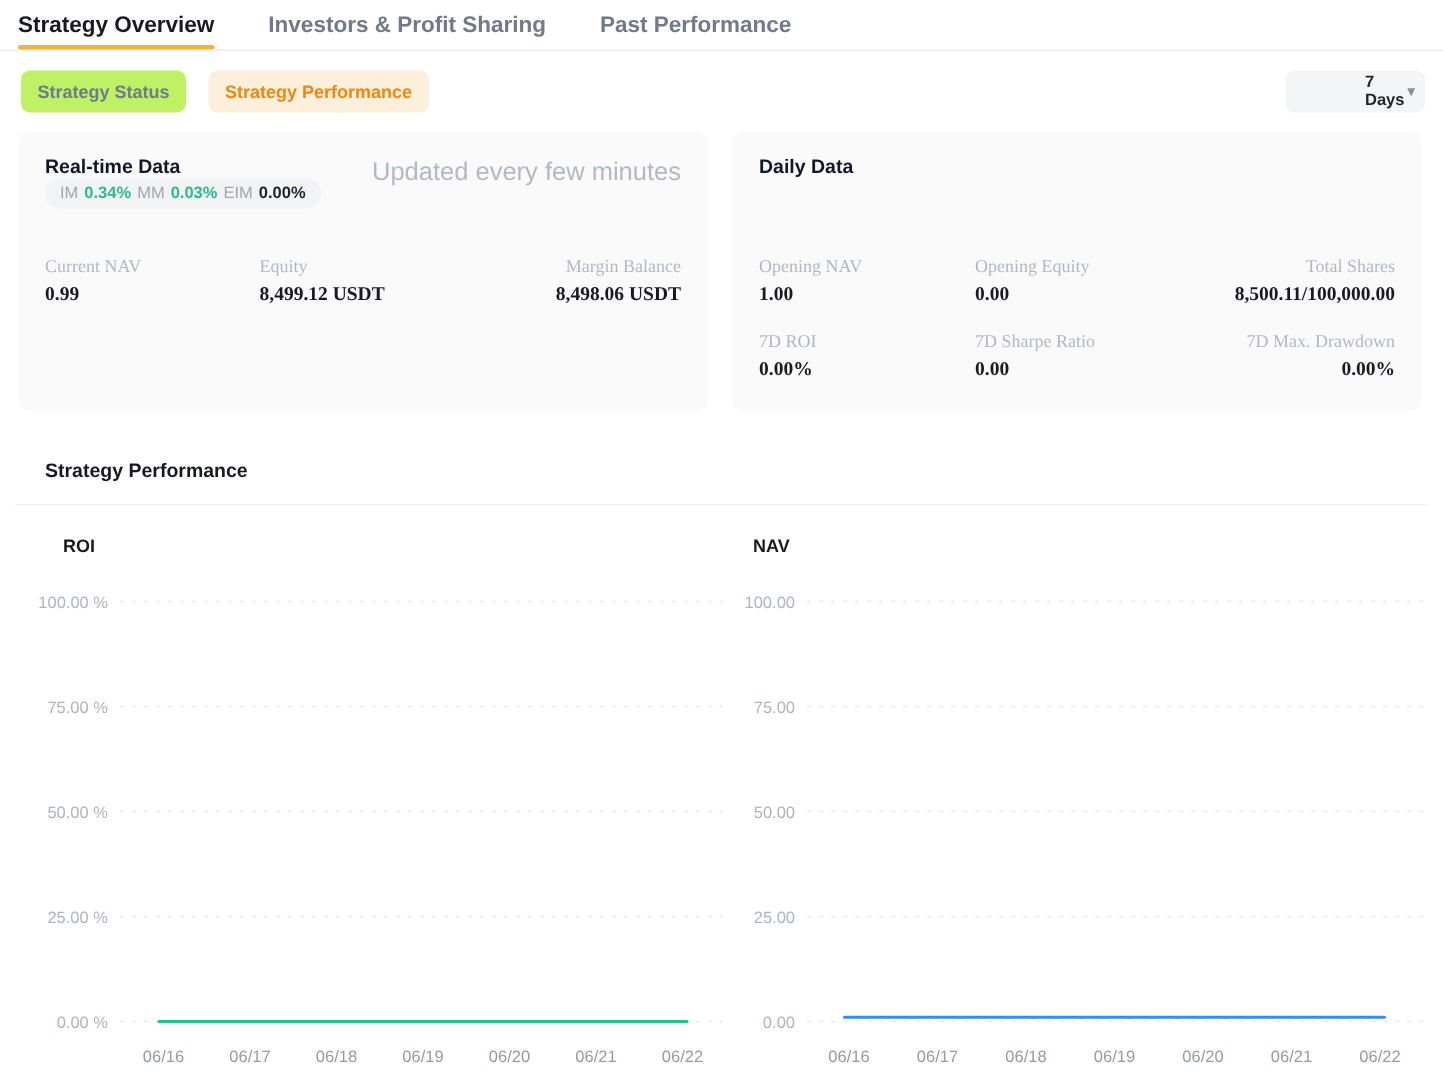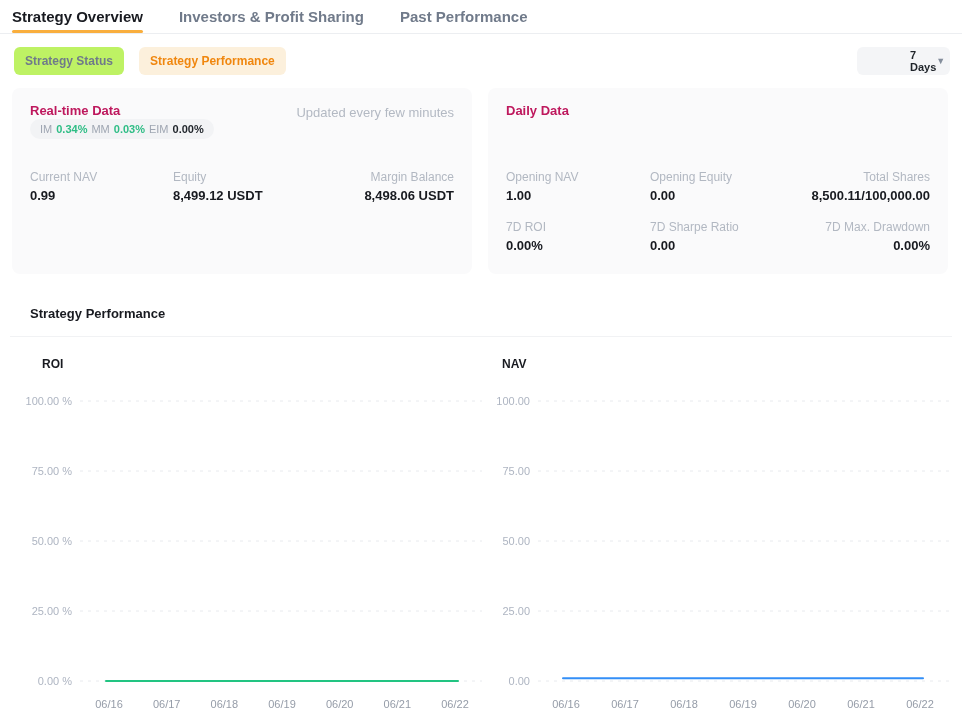--- a/index.html
+++ b/index.html
@@ -25,29 +25,29 @@
   .pill.orange { background:var(--accent-bg,#FCF0DC); color:var(--accent,#F0870F); }
   .dropdown { position:absolute; top:47px; right:12px; width:93px; height:28px;
           background:#F4F5F7; border-radius:6px; display:flex; align-items:center;
           justify-content:space-between; padding:0 10px 0 13px; cursor:pointer; }
   .dropdown .val { font-size:11px; font-weight:700; color:#1E2329;margin-left:40px; }
   .dropdown .caret { font-size:9px; color:#848E9C; line-height:1; }
 
   
   .cards { position:absolute; top:88px; left:12px; display:flex; gap:16px; }
   .card { position:relative; width:460px; height:186px; background:#FAFAFB; border-radius:8px; }
-  .card-title { position:absolute; top:15px; left:18px; font-size:13px; font-weight:700; color:#be185d; }
-  .note { position:absolute; top:17px; right:18px; font-size:13px; color:#B3B9C3; }
+  .card-title { position:absolute; top:15px; left:18px; font-size:13px; font-weight:700; color:#0f172a; }
+  .note { position:absolute; top:17px; right:18px; font-size:17px; color:#B3B9C3; }
   .badge { position:absolute; top:31px; left:18px; display:inline-flex; gap:4px;
            background:#F2F3F5; border-radius:10px; padding:4px 10px; font-size:11px; }
   .badge .bl { color:#9FA6B2; margin-right:4px; }
   .badge .bv { font-weight:700; }
   .badge .bv.green { color:var(--green,#2EBD85); }
   .badge .bv.dark { color:#1E2329; }
-  .metrics { position:absolute; left:18px; right:18px; display:grid; }
+  .metrics { position:absolute; left:18px; right:18px; display:grid;font-family:Liberation Serif, serif; }
   .metrics.r1 { top:82px; }
   .metrics.r2 { top:132px; }
   .metrics.c143 { grid-template-columns:143px auto 1fr; }
   .metrics.c144 { grid-template-columns:144px auto 1fr; }
   .metric .lab { font-size:12px; color:#B2B8C2; line-height:14px; }
   .metric .val { font-size:13px; font-weight:700; color:#181A20; margin-top:4px; line-height:15px; }
   .metric.right { text-align:right; }
 
   
   .perf-title { position:absolute; top:306px; left:30px; font-size:13px; font-weight:700; color:#181A20; }

